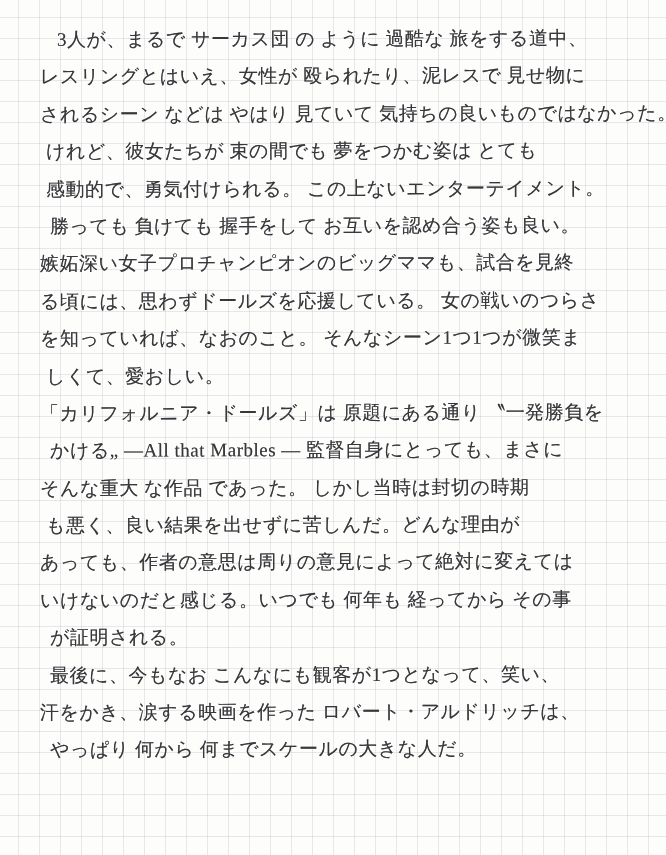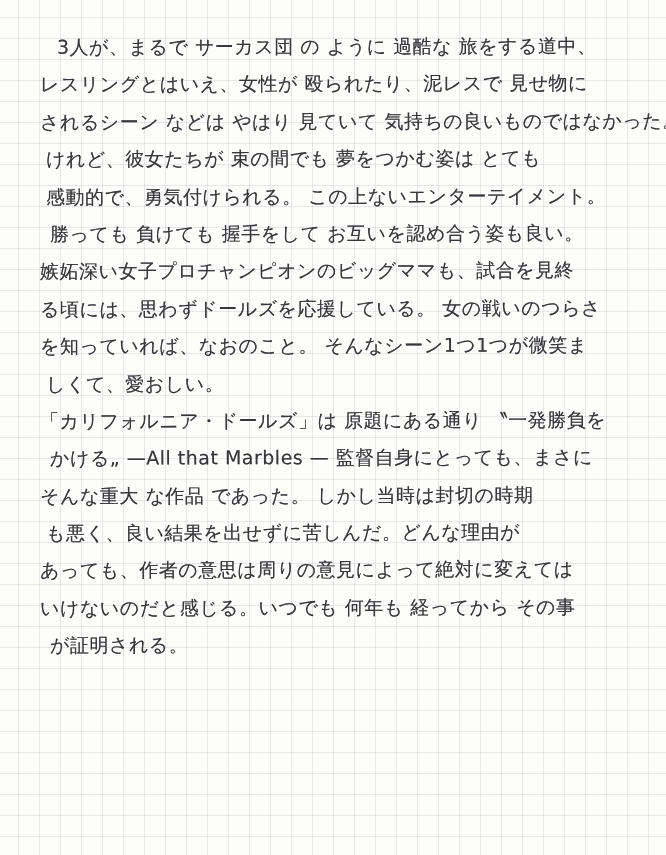--- a/index.html
+++ b/index.html
@@ -19,23 +19,24 @@
     height: 855px;
     background-color: #fdfdfc;
     background-image:
       linear-gradient(to right,  rgba(175,175,188,0.28) 1px, transparent 1px),
       linear-gradient(to bottom, rgba(175,175,188,0.28) 1px, transparent 1px);
     background-size: 21px 21px;
     background-position: -3px -4px;
   }
   .text-block {
     position: absolute;
-    top: 28px;
+    top: 20px;
     left: 40px;
     right: 14px;
+    font-family: Liberation Serif, serif;
   }
   .para { margin: 0; padding: 0; }
   .line {
     height: 37.4px;
     line-height: 37.4px;
     font-size: 19px;
     letter-spacing: 0.5px;
     color: #38383c;
     white-space: nowrap;
     
@@ -68,15 +69,20 @@
     <div class="para">
       <div class="line">「カリフォルニア・ドールズ」は 原題にある通り 〝一発勝負を</div>
       <div class="line ind-2">かける„ —All that Marbles — 監督自身にとっても、まさに</div>
       <div class="line">そんな重大 な作品 であった。 しかし当時は封切の時期</div>
       <div class="line ind-1">も悪く、良い結果を出せずに苦しんだ。どんな理由が</div>
       <div class="line">あっても、作者の意思は周りの意見によって絶対に変えては</div>
       <div class="line">いけないのだと感じる。いつでも 何年も 経ってから その事</div>
       <div class="line ind-2">が証明される。</div>
     </div>
 
+    <div class="para">
+      <div class="line ind-2">最後に、今もなお こんなにも観客が1つとなって、笑い、</div>
+      <div class="line">汗をかき、涙する映画を作った ロバート・アルドリッチは、</div>
+      <div class="line ind-2">やっぱり 何から 何までスケールの大きな人だ。</div>
+    </div>
 
   </div>
 </div>
 
 </body></html>

